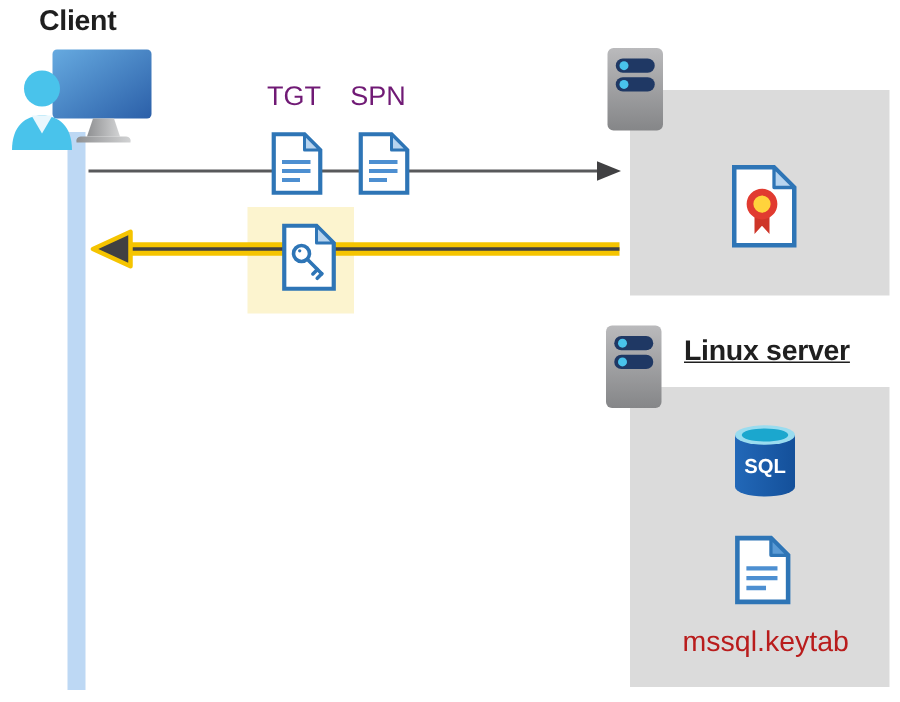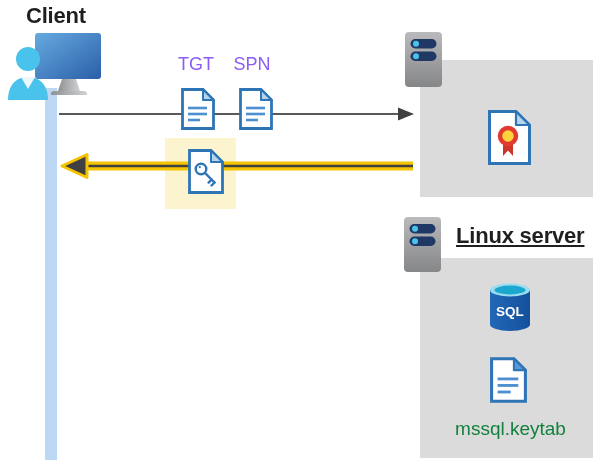--- a/index.html
+++ b/index.html
@@ -2,33 +2,33 @@
 <html><head>
 <meta charset="utf-8">
 <style>
   html,body{margin:0;padding:0;background:#ffffff;}
   .canvas{
     position:relative;width:600px;height:468px;background:#ffffff;overflow:hidden;
     font-family:"Liberation Sans",sans-serif;
   }
   .abs{position:absolute;}
   .title{
-    font-weight:700;color:#1f1f1f;font-size:22px;line-height:1.12;letter-spacing:-0.2px;
+    font-weight:700;color:#1f1f1f;font-size:19px;line-height:1.12;letter-spacing:-0.2px;
   }
   .client-title{left:26px;top:4px;z-index:4;}
   .dc-title{left:452px;top:2px;width:142px;z-index:4;}
   .linux-title{left:456px;top:224px;width:140px;z-index:4;text-decoration:underline;}
   .flow-label{
-    font-size:18px;color:#8b5cf6;text-align:center;width:40px;z-index:4;
+    font-size:18px;color:#701a75;text-align:center;width:40px;z-index:4;
   }
   .tgt-label{left:176px;top:54px;}
   .spn-label{left:232px;top:54px;}
   .keytab-label{
     left:420px;top:418px;width:181px;text-align:center;
-    font-size:19px;color:#15803d;z-index:4;
+    font-size:19px;color:#b91c1c;z-index:4;
   }
   .gray-box{background:#dbdbdb;z-index:0;}
   .dc-box{left:420px;top:60px;width:173px;height:137px;}
   .linux-box{left:420px;top:258px;width:173px;height:200px;}
   .lifeline{
     left:45px;top:88px;width:12px;height:372px;background:#bdd8f4;z-index:1;
   }
   .highlight-box{
     left:165px;top:138px;width:71px;height:71px;background:#fcf4cf;z-index:1;
   }

